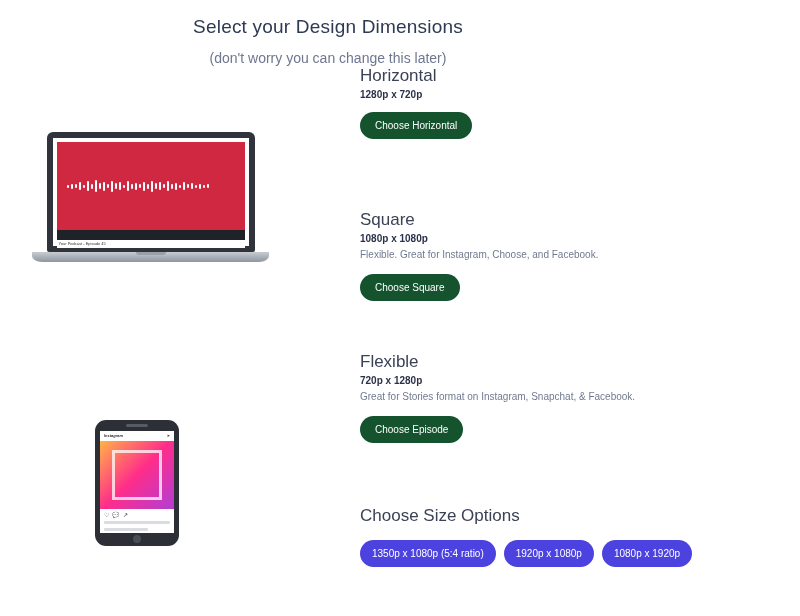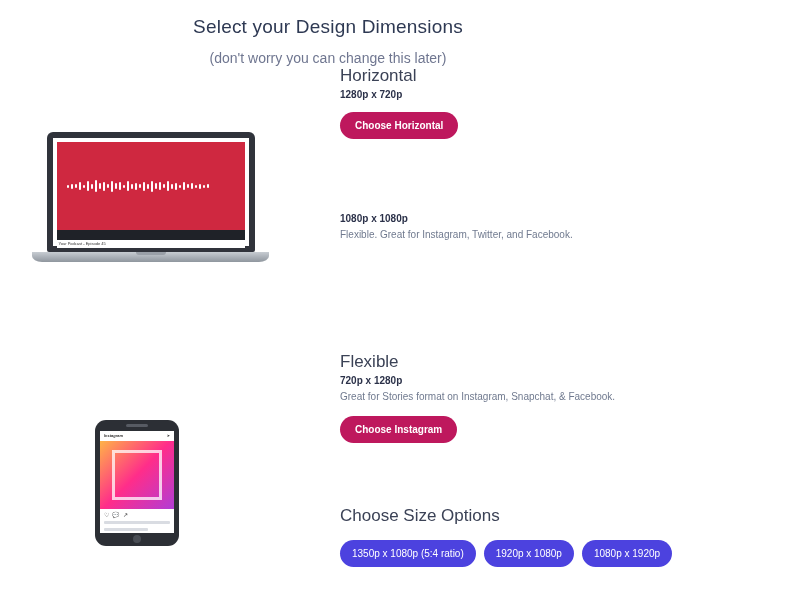--- a/index.html
+++ b/index.html
@@ -2,25 +2,25 @@
 <html><head>
   <meta charset="utf-8">
   <style>
     * { margin:0; padding:0; box-sizing:border-box; }
     body { font-family: -apple-system, BlinkMacSystemFont, "Segoe UI", Helvetica, Arial, sans-serif; background:#fff; color:#3b4256; width:800px; height:616px; overflow:hidden; }
     .wrap { width:656px; height:616px; position:relative; }
     .header { text-align:center; padding-top:16px; }
     .header h1 { font-size:19px; font-weight:500; color:#2e3953; letter-spacing:.2px; }
     .header p  { font-size:14px; color:#6f7690; margin-top:12px; }
     .row { position:absolute; left:0; right:0; }
-    .col-text { position:absolute; left:340px; right:10px; }
+    .col-text { position:absolute; left:360px; right:10px; }
     .title { font-size:17px; font-weight:400; color:#3b4256; }
     .dims  { font-size:10px; font-weight:700; color:#2b3149; margin-top:3px; }
     .desc  { font-size:10px; color:#707a8f; margin-top:4px; line-height:1.35; }
-    .btn { display:inline-block; background:#be185d; color:#fff; border:none; border-radius:20px; font-size:10px; font-weight:700; padding:8px 15px; margin-top:12px; cursor:pointer; }
+    .btn { display:inline-block; background:#14532d; color:#fff; border:none; border-radius:20px; font-size:10px; font-weight:400; padding:8px 15px; margin-top:12px; cursor:pointer; }
     .pill { display:inline-block; background:#4c42df; color:#fff; border:none; border-radius:20px; font-size:10px; font-weight:400; padding:8px 12px; margin-right:8px; cursor:pointer; white-space:nowrap; }
     .pills { margin-top:14px; display:flex; flex-wrap:nowrap; }
 
     
 
     
     .laptop { position:absolute; left:32px; top:66px; width:237px; height:132px; }
     .laptop .screen { width:208px; height:120px; margin:0 auto; background:#30333b; border-radius:6px 6px 2px 2px; position:relative; padding:6px; }
     .laptop .inner { width:100%; height:100%; background:#fff; padding:4px; }
     .laptop .video { width:100%; height:88px; background:#cf2840; position:relative; }
@@ -124,32 +124,34 @@
           <span>♡</span>
           <span>💬</span>
           <span>↗</span>
         </div>
         <div class="textline"></div>
         <div class="textline" style="width:60%"></div>
       </div>
       <div class="home"></div>
     </div>
     <div class="col-text">
+      <div class="title">Square</div>
       <div class="dims">1080p x 1080p</div>
-      <div class="desc">Flexible. Great for Instagram, Twitter, and Facebook.</div>
+      <div class="desc">Flexible. Great for Instagram, Choose, and Facebook.</div>
+      <button class="btn">Choose Square</button>
     </div>
   </div>
 
   <div class="row" style="top:352px;">
 
     <div class="col-text">
       <div class="title">Flexible</div>
       <div class="dims">720p x 1280p</div>
       <div class="desc">Great for Stories format on Instagram, Snapchat, &amp; Facebook.</div>
-      <button class="btn">Choose Instagram</button>
+      <button class="btn">Choose Episode</button>
     </div>
   </div>
 
   <div class="row" style="top:478px;">
 
     <div class="col-text" style="top:28px;">
       <div class="title">Choose Size Options</div>
       <div class="pills">
         <button class="pill">1350p x 1080p (5:4 ratio)</button>
         <button class="pill">1920p x 1080p</button>

